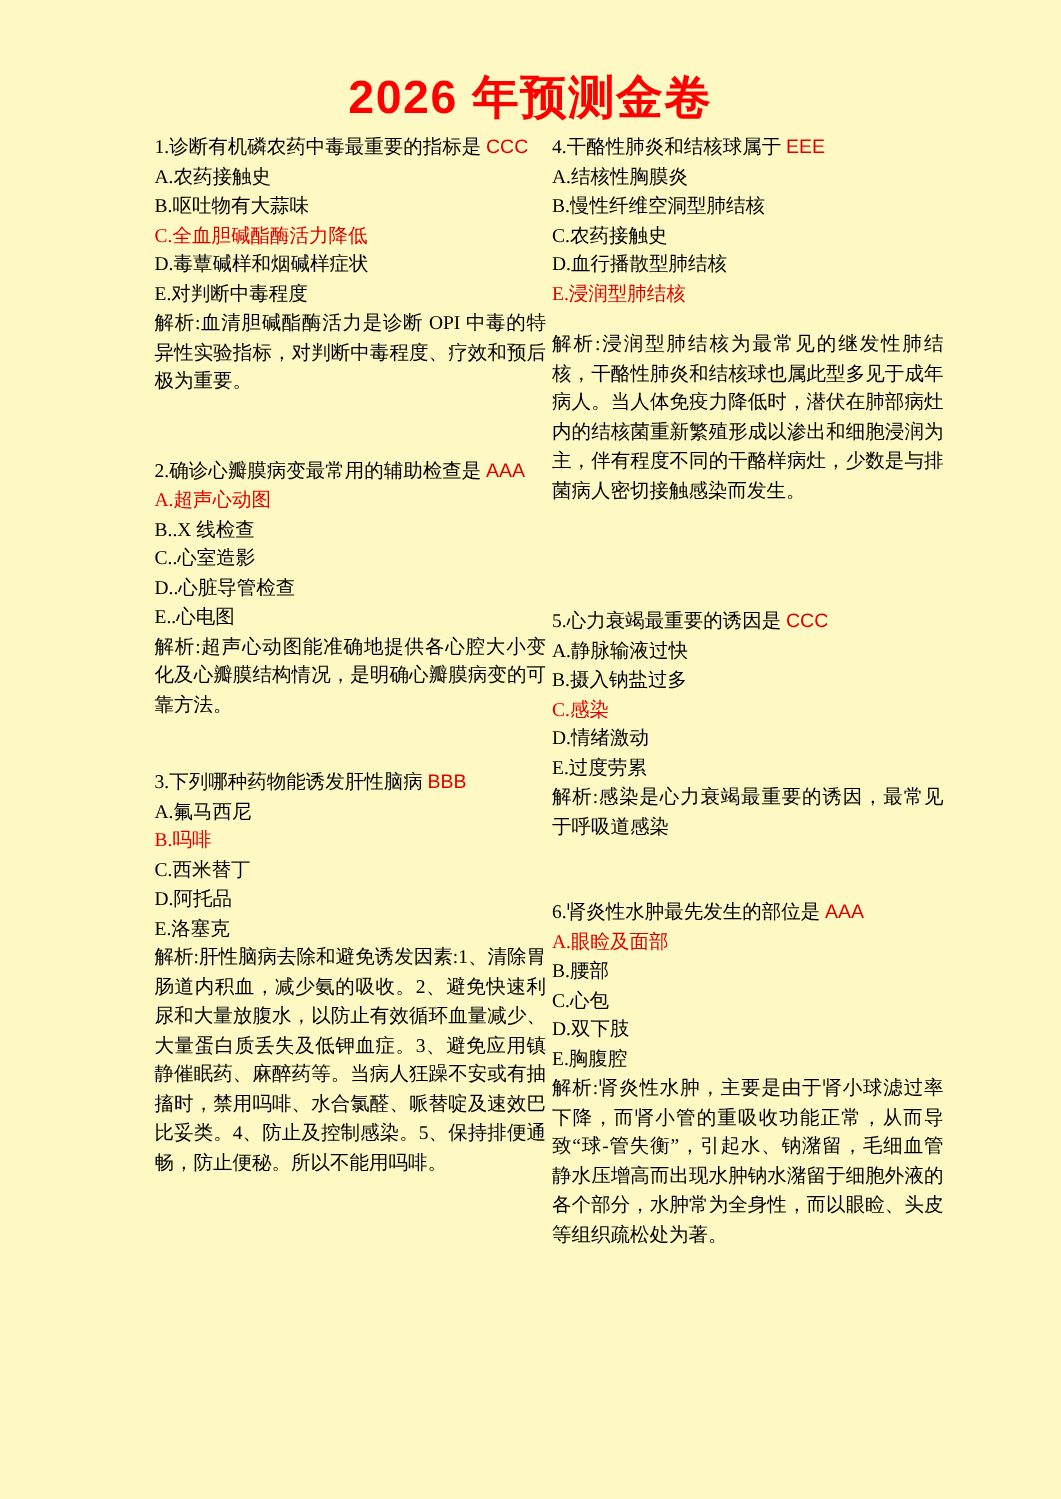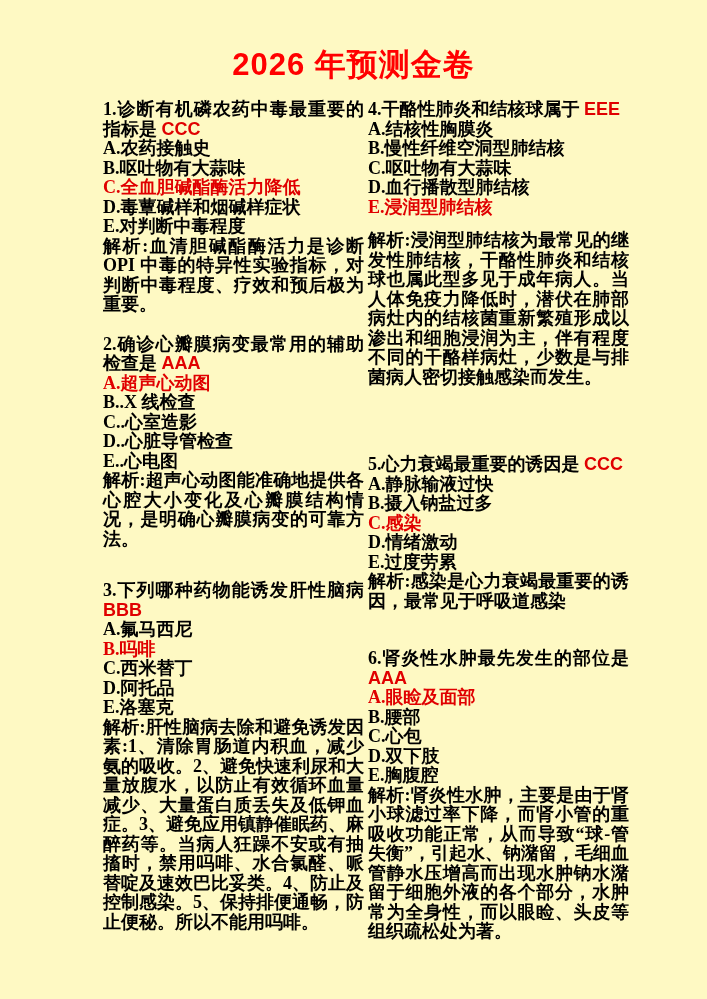--- a/index.html
+++ b/index.html
@@ -20,36 +20,35 @@
     text-align: center;
     font-family: "Liberation Sans", "DejaVu Sans", sans-serif;
     font-weight: bold;
     font-size: 31px;
     line-height: 38px;
     color: var(--title-red, #ff0000);
     letter-spacing: 1px;
   }
   .col {
     position: absolute;
-    top: 100px;
+    top: 88px;
     width: 261px;
-    font-size: 18px;
+    font-size: 13px;
     line-height: 19.5px;
     text-align: justify;
-    font-weight: bold;
   }
   .col-left  { left: 103px; }
   .col-right { left: 368px; }
   .q p { margin: 0; padding: 0; }
   .code {
     color: var(--answer-red, #e00000);
     font-family: "Liberation Sans", "DejaVu Sans", sans-serif;
   }
   .red { color: var(--answer-red, #e00000); }
-  .q2 { margin-top: 20px; }
+  .q2 { margin-top: 40px; }
   .q3 { margin-top: 32px; }
   .q5 { margin-top: 68px; }
   .q6 { margin-top: 38px; }
   .expl-gap { margin-top: 14px !important; }
 </style>
 </head>
 <body>
 
 <div class="page">
 
@@ -88,21 +87,21 @@
     </section>
 
   </div>
 
   <div class="col col-right">
 
     <section class="q">
       <p><span>4.干酪性肺炎和结核球属于 </span><span class="code">EEE</span></p>
       <p>A.结核性胸膜炎</p>
       <p>B.慢性纤维空洞型肺结核</p>
-      <p>C.呕吐物有大蒜味</p>
+      <p>C.农药接触史</p>
       <p>D.血行播散型肺结核</p>
       <p class="red">E.浸润型肺结核</p>
       <p class="expl-gap">解析:浸润型肺结核为最常见的继发性肺结核，干酪性肺炎和结核球也属此型多见于成年病人。当人体免疫力降低时，潜伏在肺部病灶内的结核菌重新繁殖形成以渗出和细胞浸润为主，伴有程度不同的干酪样病灶，少数是与排菌病人密切接触感染而发生。</p>
     </section>
 
     <section class="q q5">
       <p><span>5.心力衰竭最重要的诱因是 </span><span class="code">CCC</span></p>
       <p>A.静脉输液过快</p>
       <p>B.摄入钠盐过多</p>
       <p class="red">C.感染</p>

